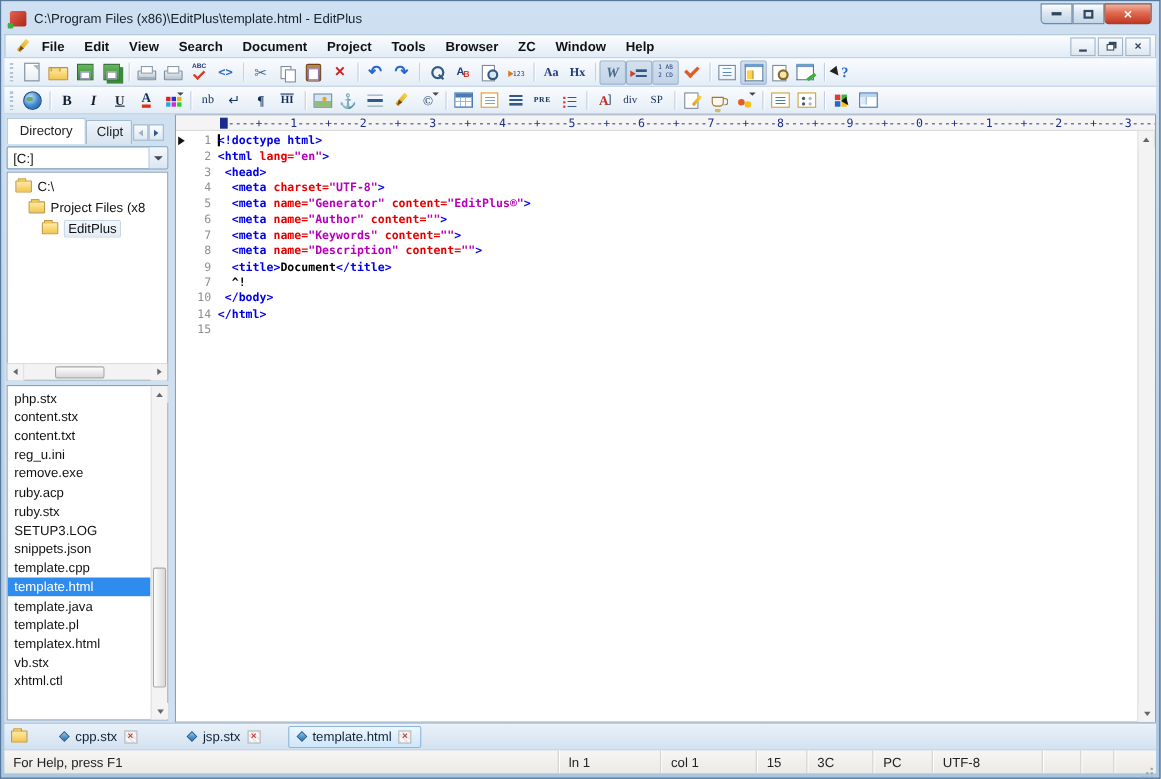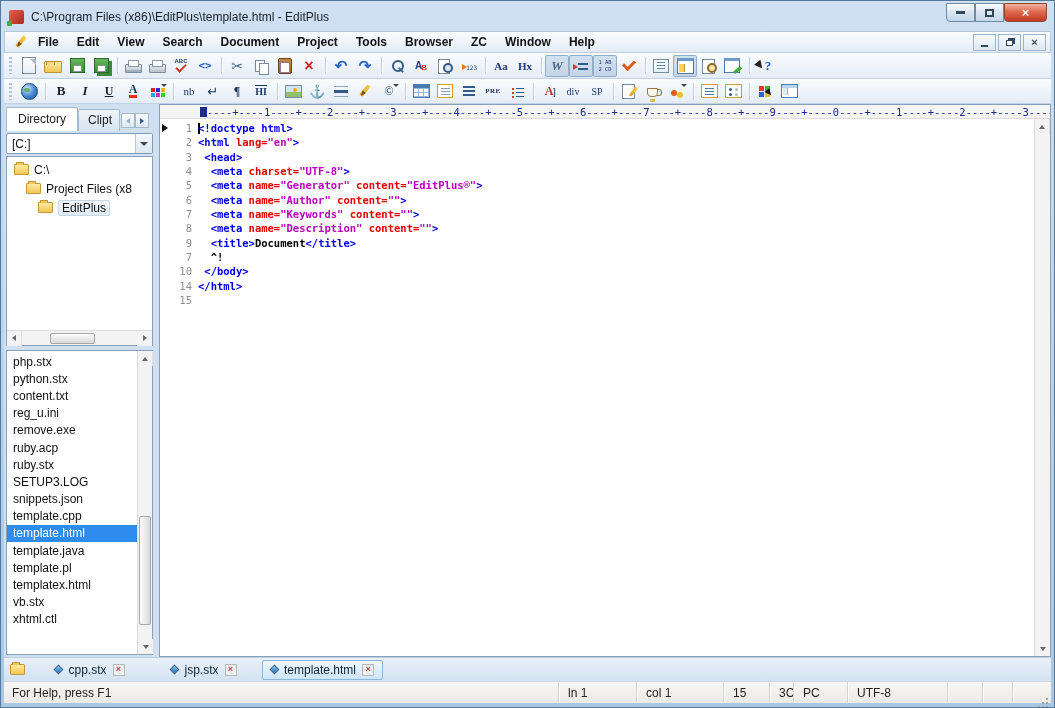--- a/index.html
+++ b/index.html
@@ -626,21 +626,21 @@
               <span class="tri-r"></span>
             </span>
         </div>
       </div>
 
       <div class="panel file-panel">
         <div class="file-rows">
 
             <div class="file-row">php.stx</div>
 
-            <div class="file-row">python.stx</div>
+            <div class="file-row">content.stx</div>
 
             <div class="file-row">content.txt</div>
 
             <div class="file-row">reg_u.ini</div>
 
             <div class="file-row">remove.exe</div>
 
             <div class="file-row">ruby.acp</div>
 
             <div class="file-row">ruby.stx</div>
@@ -789,27 +789,27 @@
           <span>template.html</span>
           <span class="tabclose">×</span>
         </span>
       </span>
   </div>
 
   <div class="statusbar">
     <span class="status-help">For Help, press F1</span>
     <span style="display:flex;height:100%;">
 
-        <span class="scell" style="width: 78px;">ln 1</span>
+        <span class="scell" style="width: 93px;">ln 1</span>
 
         <span class="scell" style="width: 87px;">col 1</span>
 
         <span class="scell" style="width: 46px;">15</span>
 
-        <span class="scell" style="width: 24px;">3C</span>
+        <span class="scell" style="width: 60px;">3C</span>
 
         <span class="scell" style="width: 54px;">PC</span>
 
         <span class="scell" style="width: 100px;">UTF-8</span>
 
         <span class="scell" style="width: 35px;"></span>
 
         <span class="scell" style="width: 30px;"></span>
 
         <span class="scell" style="width: 25px;"></span>

